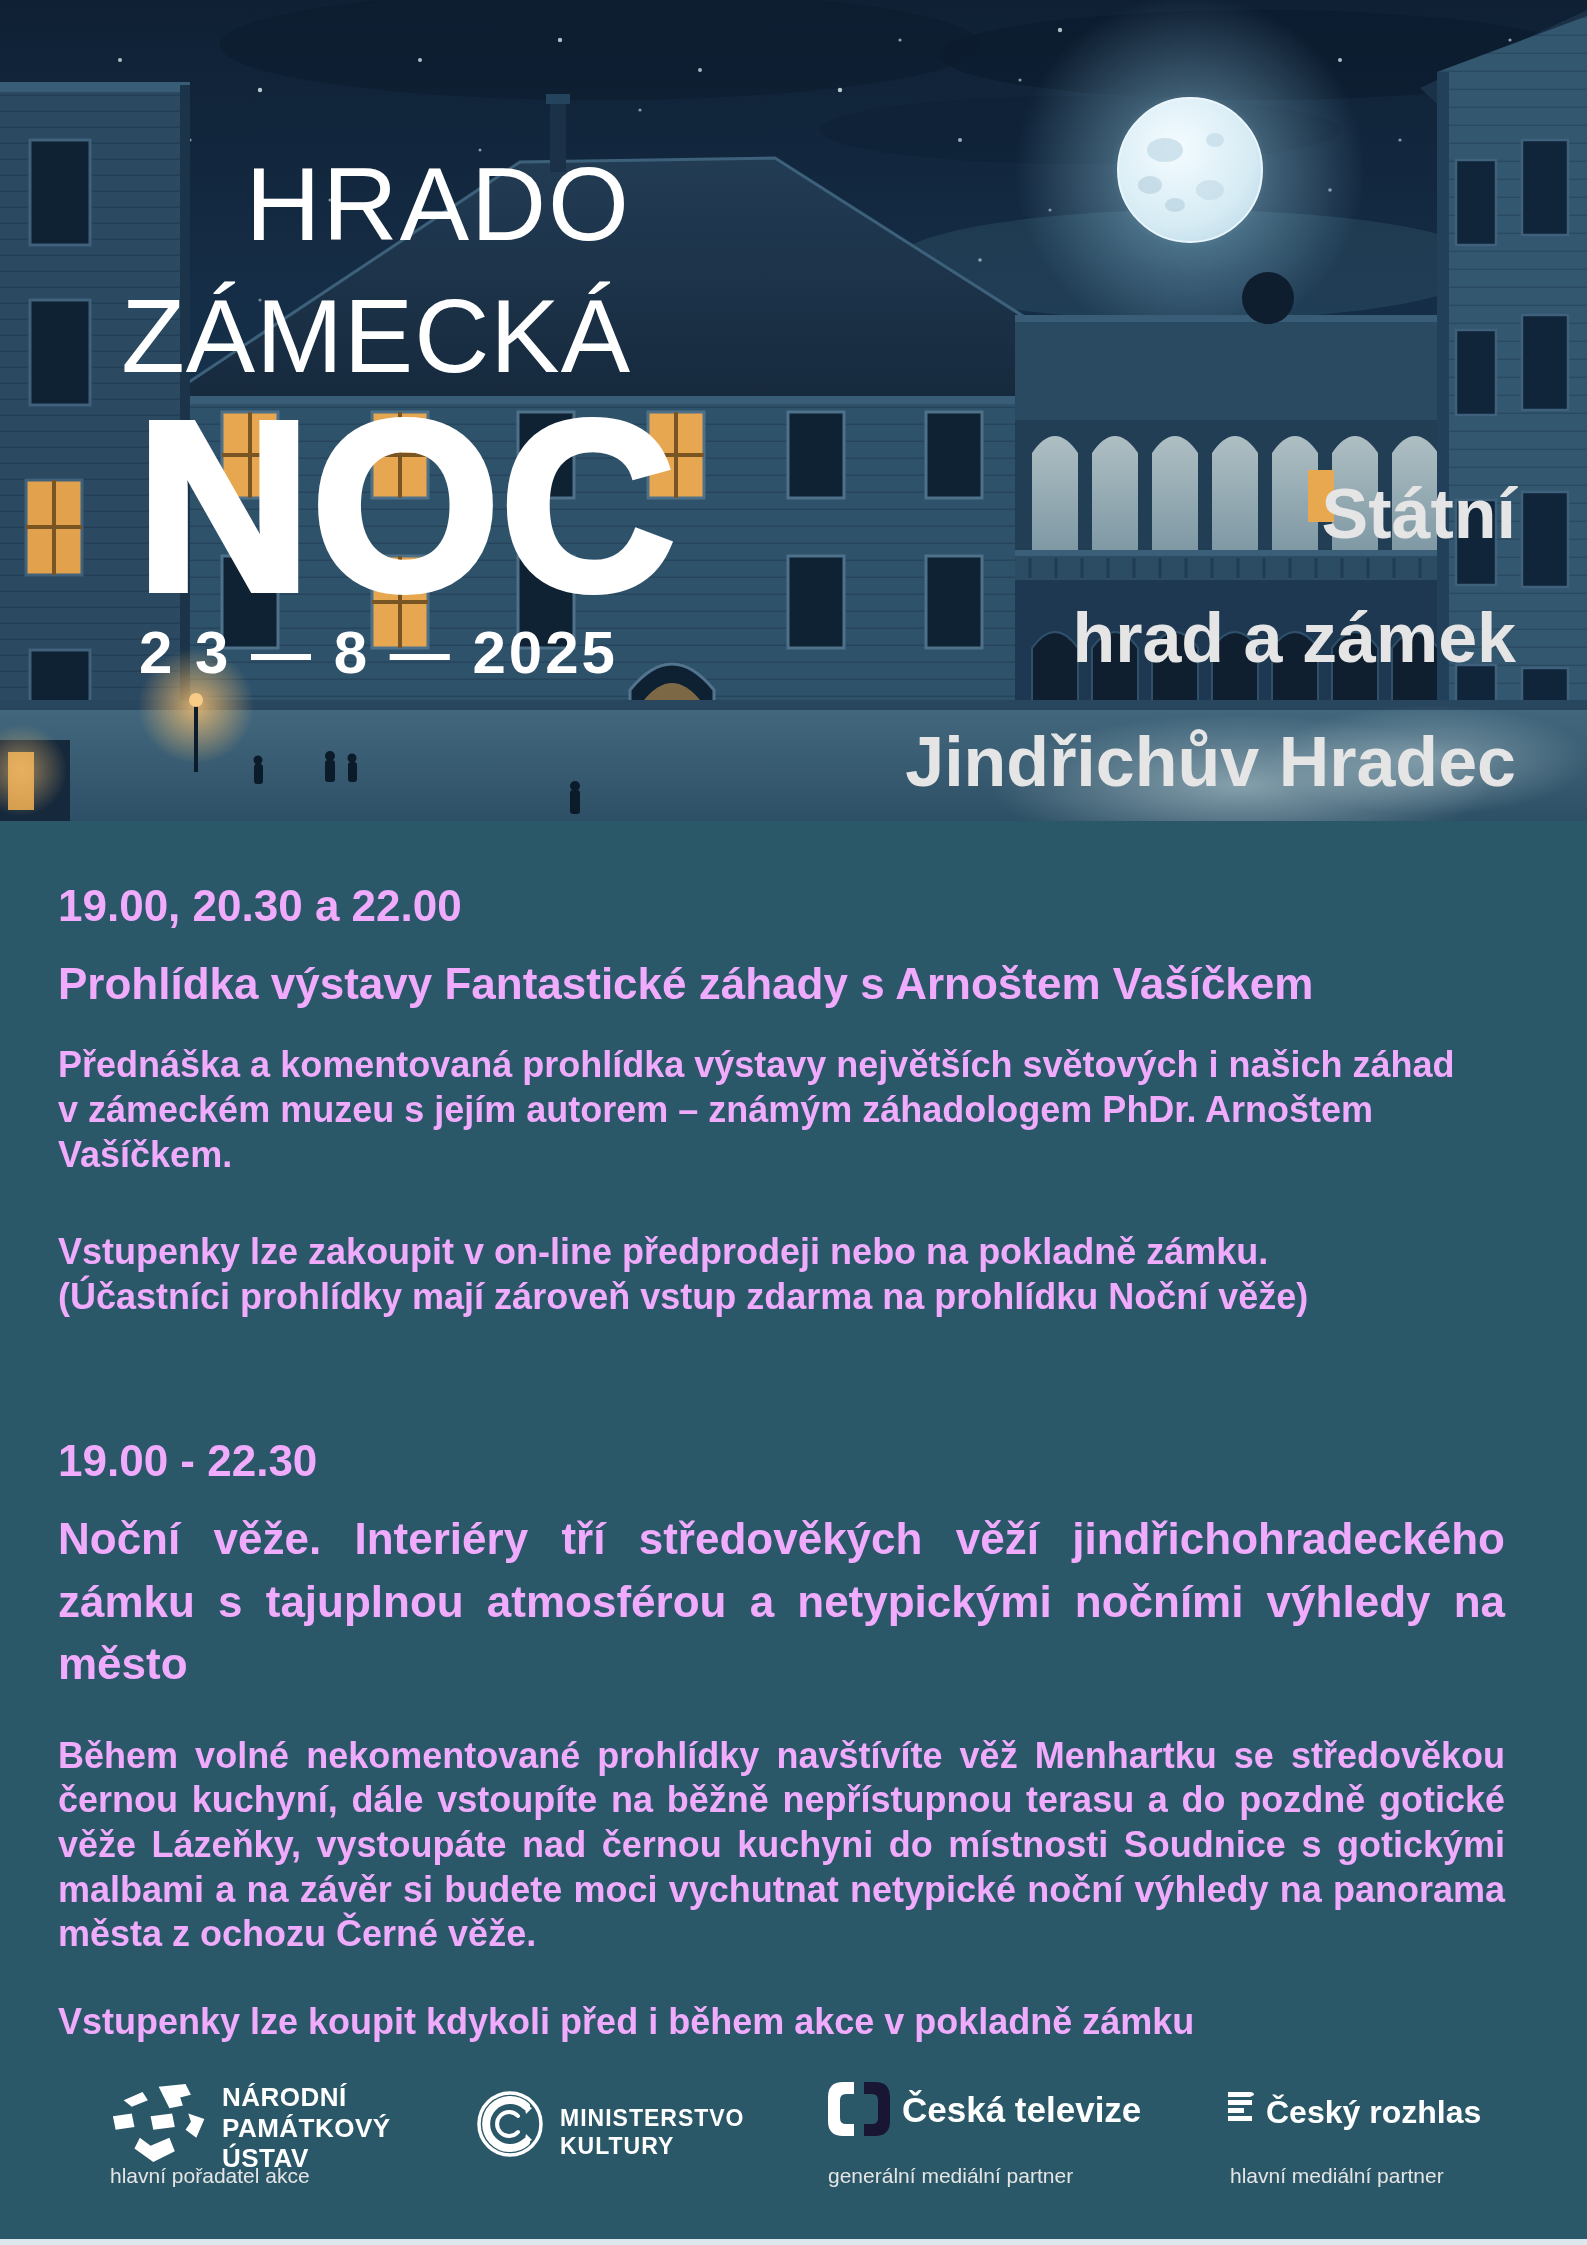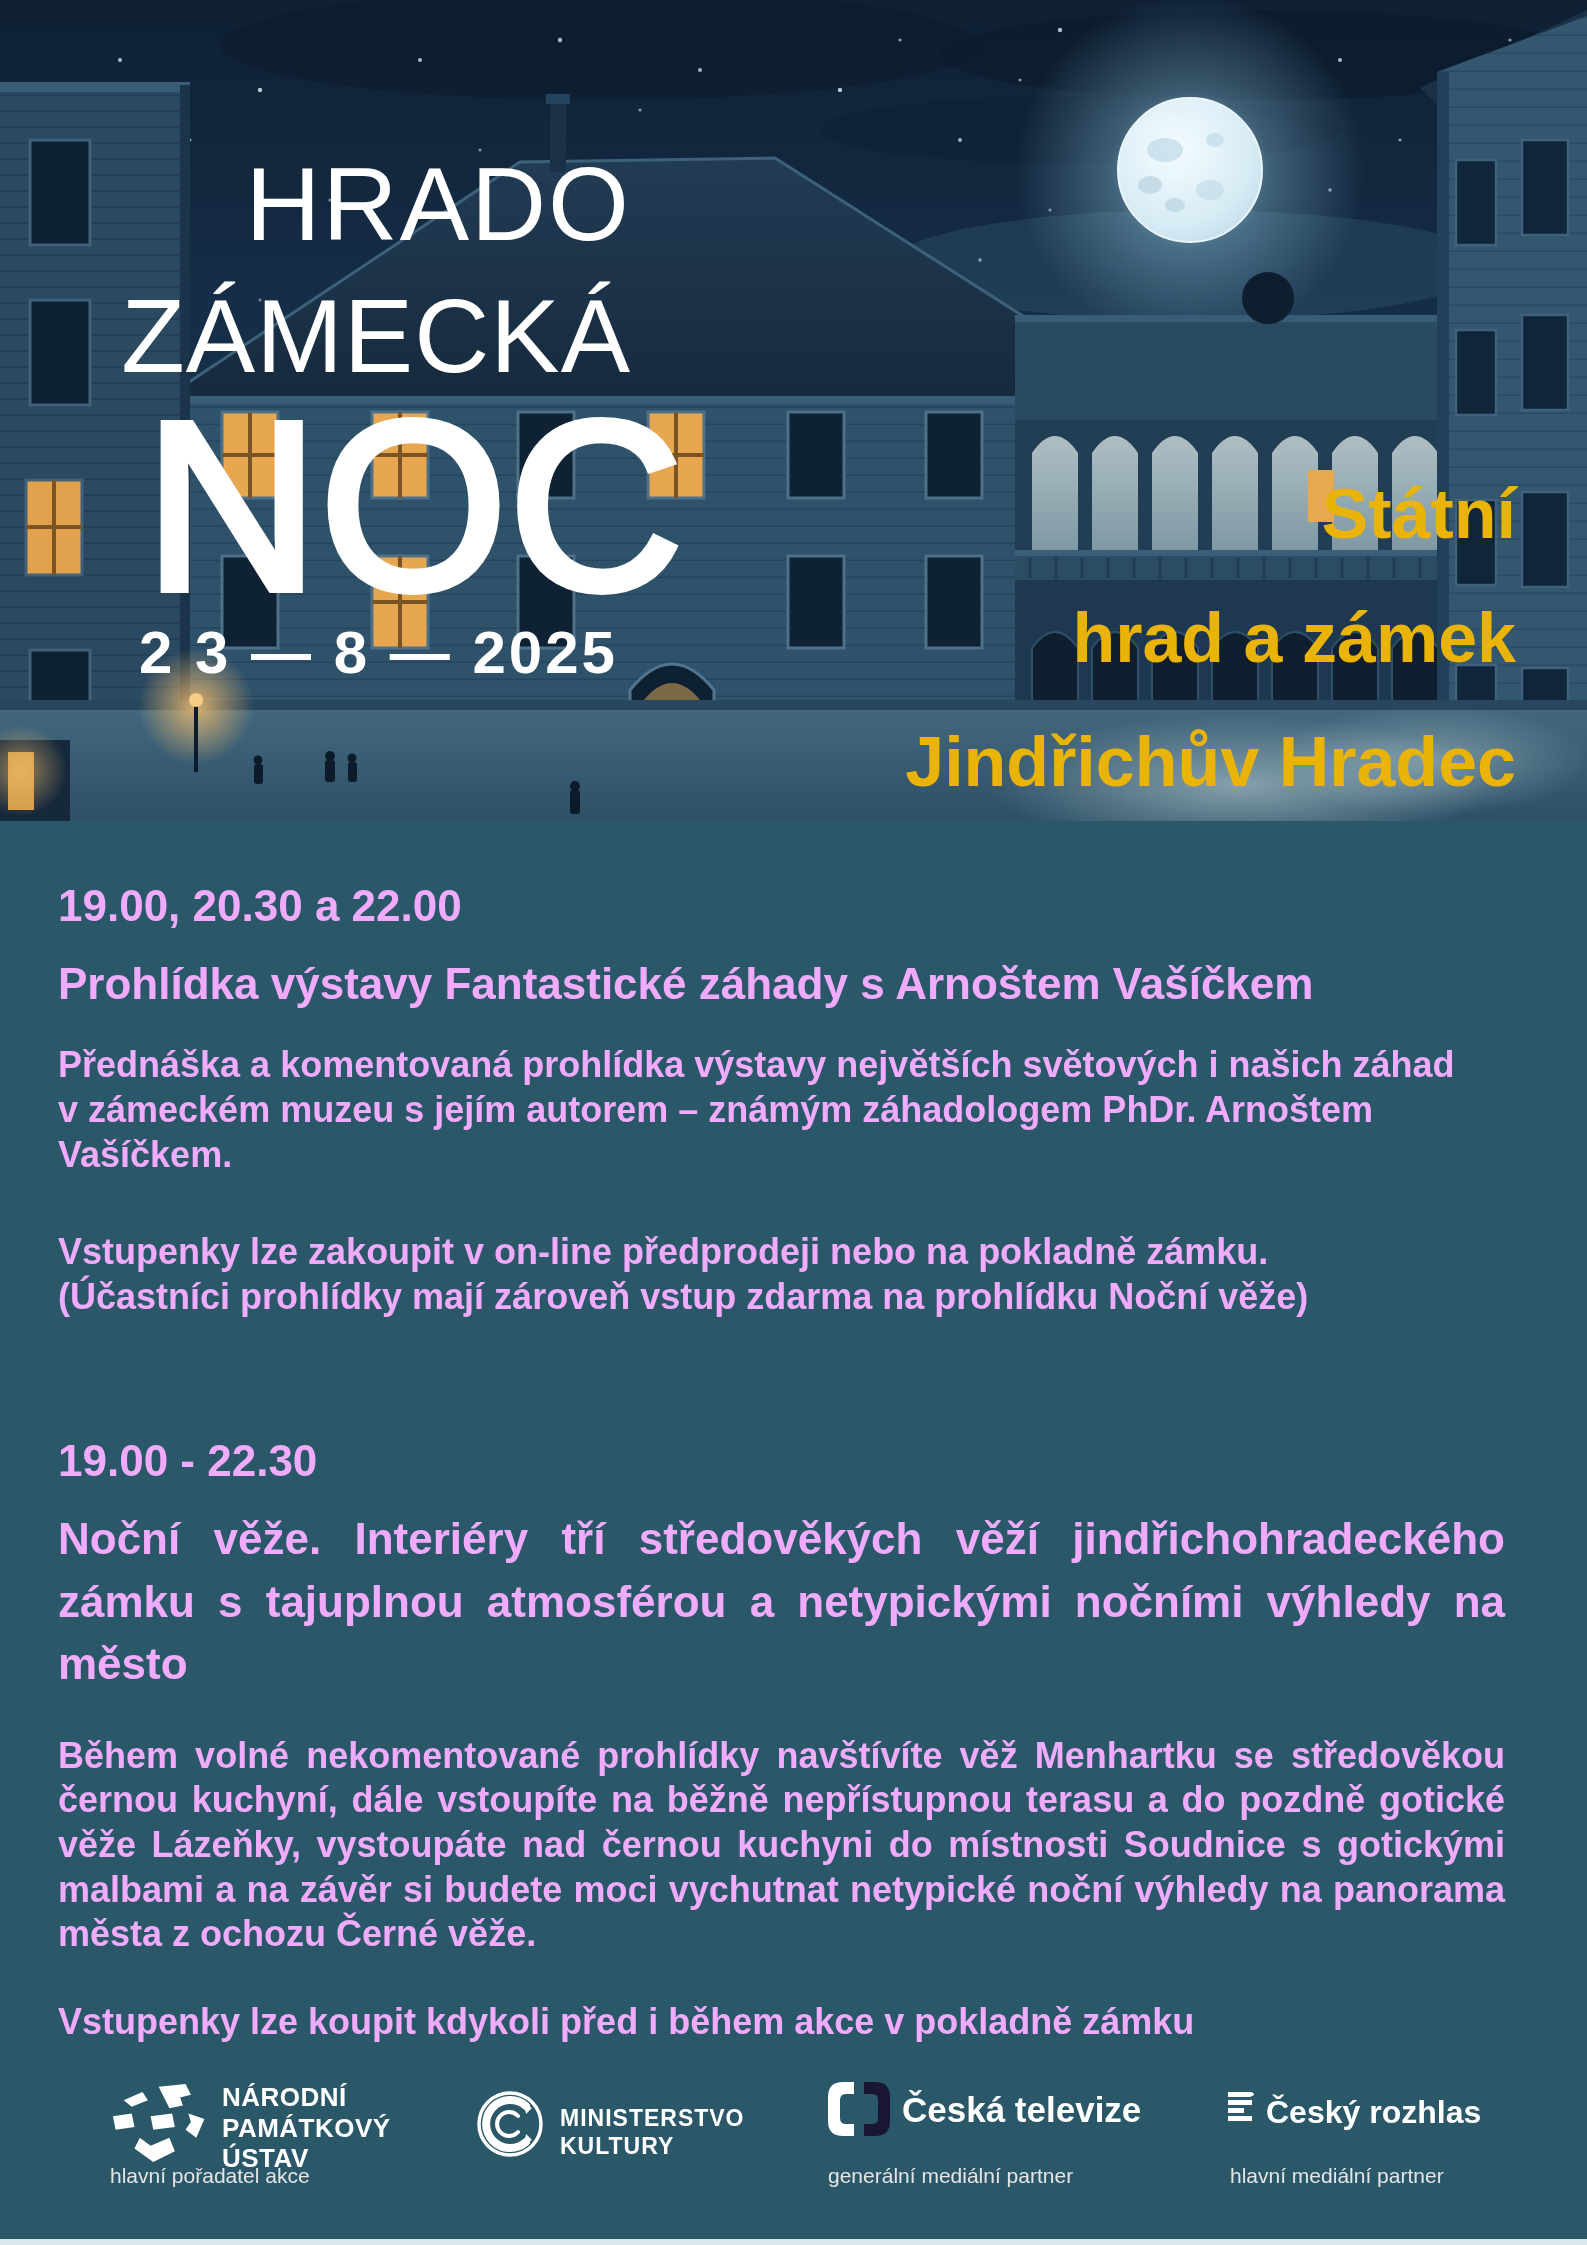--- a/index.html
+++ b/index.html
@@ -5,24 +5,24 @@
   html,body{margin:0;padding:0;}
   body{width:1587px;height:2245px;background:#2b5868;font-family:"Liberation Sans",sans-serif;}
   .poster{position:relative;width:1587px;height:2245px;background:#2b5868;overflow:hidden;}
 
   
   .hero{position:relative;width:1587px;height:821px;padding-left:24px;}
   .hero svg{position:absolute;left:0;top:0;display:block;}
   .title-left{position:absolute;left:137px;top:0;width:494px;text-align:right;color:#fff;z-index:3;}
   .t1{position:absolute;left:0;top:152px;width:494px;font-size:104px;font-weight:400;letter-spacing:2px;line-height:1;white-space:nowrap;text-align:right;}
   .t2{position:absolute;left:-20px;top:284px;width:514px;font-size:104px;font-weight:400;letter-spacing:1px;line-height:1;white-space:nowrap;text-align:right;}
-  .t3{position:absolute;left:8px;top:386px;font-size:240px;font-weight:400;line-height:1;white-space:nowrap;
+  .t3{position:absolute;left:0;top:386px;font-size:240px;font-weight:700;line-height:1;white-space:nowrap;
       -webkit-text-stroke:8px #ffffff;letter-spacing:2px;}
   .date{position:absolute;left:2px;top:618px;font-size:60px;font-weight:700;letter-spacing:3px;white-space:nowrap;}
-  .venue{position:absolute;right:95px;top:452px;z-index:3;color:#eab308;font-size:70px;font-weight:700;
+  .venue{position:absolute;right:95px;top:452px;z-index:3;color:#e5e5e5;font-size:70px;font-weight:700;
          line-height:124px;text-align:right;white-space:pre-line;}
 
   
   .content{padding:62px 82px 0 58px;color:#f0abfc;}
   .h-time{font-size:44px;font-weight:700;line-height:1.05;}
   .h-title{font-size:44px;font-weight:700;line-height:1.42;margin-top:24px;}
   .h-title.justify{text-align:justify;}
   .para{font-size:36px;font-weight:700;line-height:1.25;margin-top:26px;}
   .para.pre{white-space:pre-line;}
   .para.justify{text-align:justify;margin-top:38px;line-height:1.24;}

